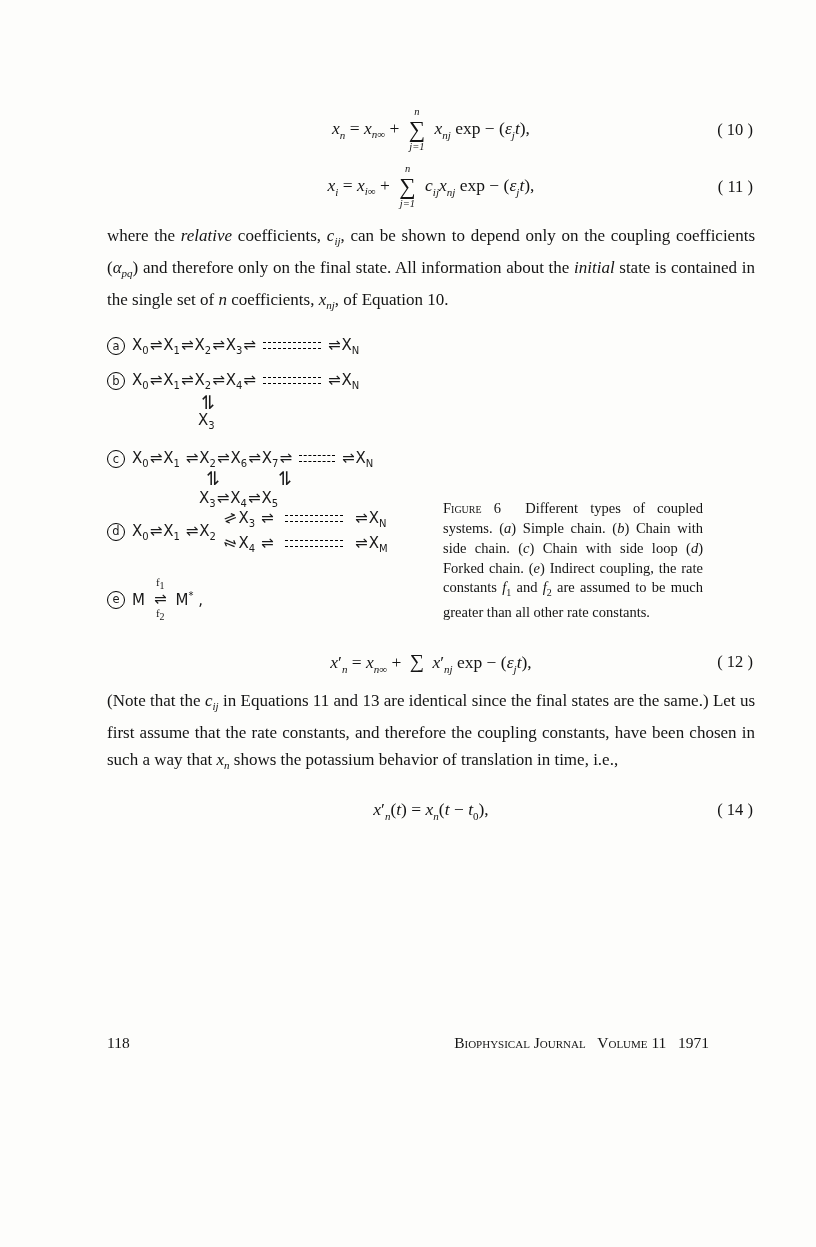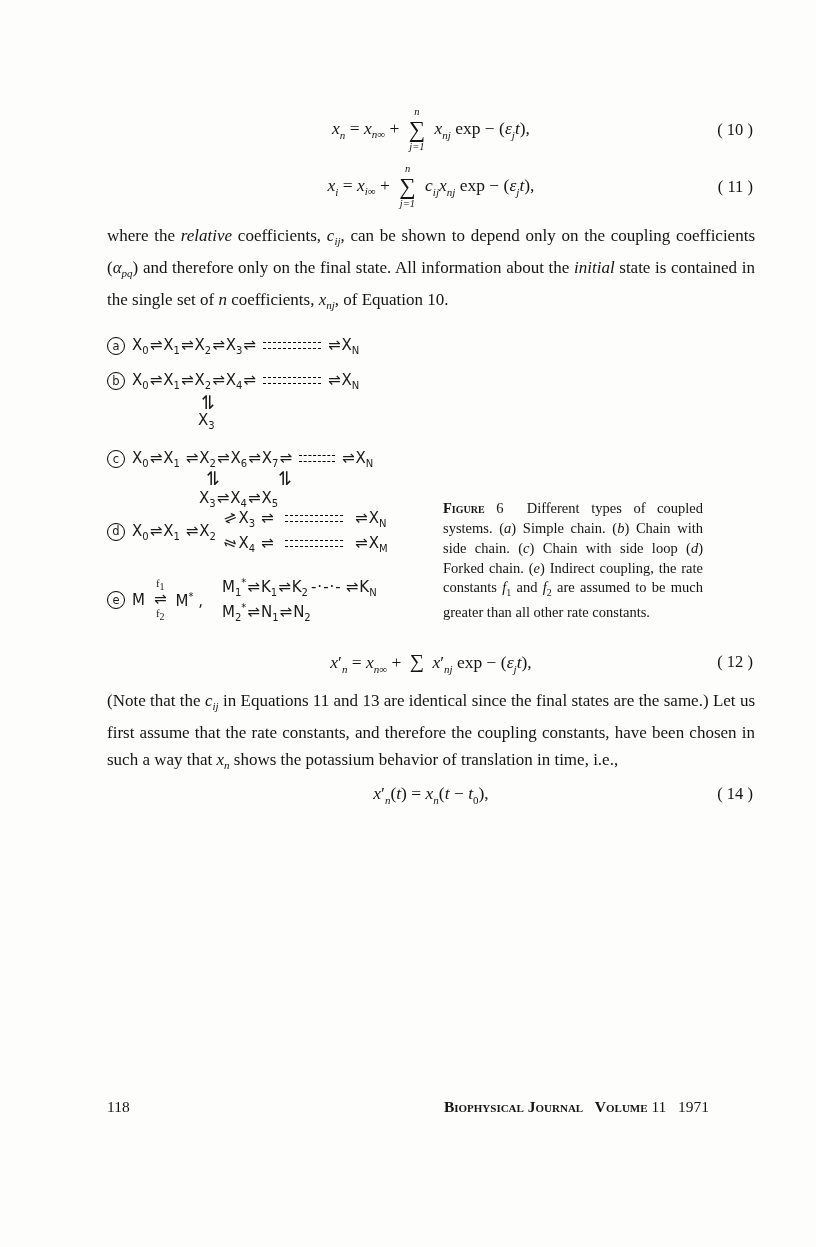--- a/index.html
+++ b/index.html
@@ -34,37 +34,37 @@
   .subx { position:absolute; white-space:nowrap; }
   .fork-col { display:flex; flex-direction:column; gap:5px; margin-left:1px; }
   .fk { display:inline-block; margin-right:2px; }
   .fk.up { transform:rotate(-22deg); }
   .fk.dn { transform:rotate(22deg); }
   .fstack { display:inline-flex; flex-direction:column; align-items:center; line-height:1.05; margin:0 2px; }
   .fstack .fl { font-size:11px; font-family:"Liberation Serif", serif; }
   .ecol { display:flex; flex-direction:column; gap:4px; margin-left:12px; }
   .dashdot { letter-spacing:1px; margin:0 3px; }
   .caption { position:absolute; left:336px; top:168px; width:260px; font-size:14.5px; line-height:19.8px; text-align:justify; font-family:"Liberation Serif", serif; color:#141414; }
-  .sc { font-variant:small-caps;font-weight:bold; }
+  .sc { font-variant:small-caps; }
 
-  .footer { position:absolute; left:107px; width:648px; top:1098px; display:flex; justify-content:space-between; font-size:15.5px; }
+  .footer { position:absolute; left:107px; width:648px; top:1034px; display:flex; justify-content:space-between; font-size:15.5px; }
   .footer .journal { padding-right:46px; }
 
   
   .mt-eq10 { margin-top:106px; }
   .mt-p1   { margin-top:14px; }
   .mt-det  { margin-top:18px; height:30px; }
   .mt-p2   { margin-top:13px; }
   .mt-eq11 { margin-top:10px; }
   .mt-p3   { margin-top:13px; }
   .mt-p4   { margin-top:7px; }
   .mt-eq12 { margin-top:16px; height:30px; }
   .mt-eq13 { margin-top:16px; height:30px; }
   .mt-p5   { margin-top:11px; }
-  .mt-eq14 { margin-top:0; height:30px; }
+  .mt-eq14 { margin-top:16px; height:30px; }
 </style>
 </head>
 <body>
 
 <div class="page">
   <div class="content">
 
     <div class="eq-row mt-eq10">
       <span class="math"><i>x<sub>n</sub></i> = <i>x</i><sub><i>n</i>∞</sub> + <span class="sum">
             <span class="lim">n</span>
@@ -121,24 +121,20 @@
 
       <div class="fig-line" style="top:246px;left:0">
         <span class="circ">e</span>
         <span class="chain">M</span>
         <span class="fstack">
           <span class="fl">f<sub>1</sub></span>
           <span>⇌</span>
           <span class="fl">f<sub>2</sub></span>
         </span>
         <span class="chain">M<sup>*</sup> ,</span>
-        <div class="ecol">
-          <span class="chain">M<sub>1</sub><sup>*</sup><span class="hp">⇌</span>K<sub>1</sub><span class="hp">⇌</span>K<sub>2</sub><span class="dashdot">-·-·-</span><span class="hp">⇌</span>K<sub>N</sub></span>
-          <span class="chain">M<sub>2</sub><sup>*</sup><span class="hp">⇌</span>N<sub>1</sub><span class="hp">⇌</span>N<sub>2</sub></span>
-        </div>
       </div>
 
       <div class="caption"><span class="sc">Figure</span> 6&nbsp;&nbsp;Different types of coupled systems. (<i>a</i>) Simple chain. (<i>b</i>) Chain with side chain. (<i>c</i>) Chain with side loop (<i>d</i>) Forked chain. (<i>e</i>) Indirect coupling, the rate constants <i>f</i><sub>1</sub> and <i>f</i><sub>2</sub> are assumed to be much greater than all other rate constants.</div>
     </div>
 
 
     <div class="eq-row mt-eq12">
       <span class="math"><i>x</i>′<sub><i>n</i></sub> = <i>x</i><sub><i>n</i>∞</sub> + <span class="sg-inline">∑</span> <i>x</i>′<sub><i>nj</i></sub> exp − (<i>ε<sub>j</sub>t</i>),</span>
       <span class="eq-num">( 12 )</span>
     </div>

